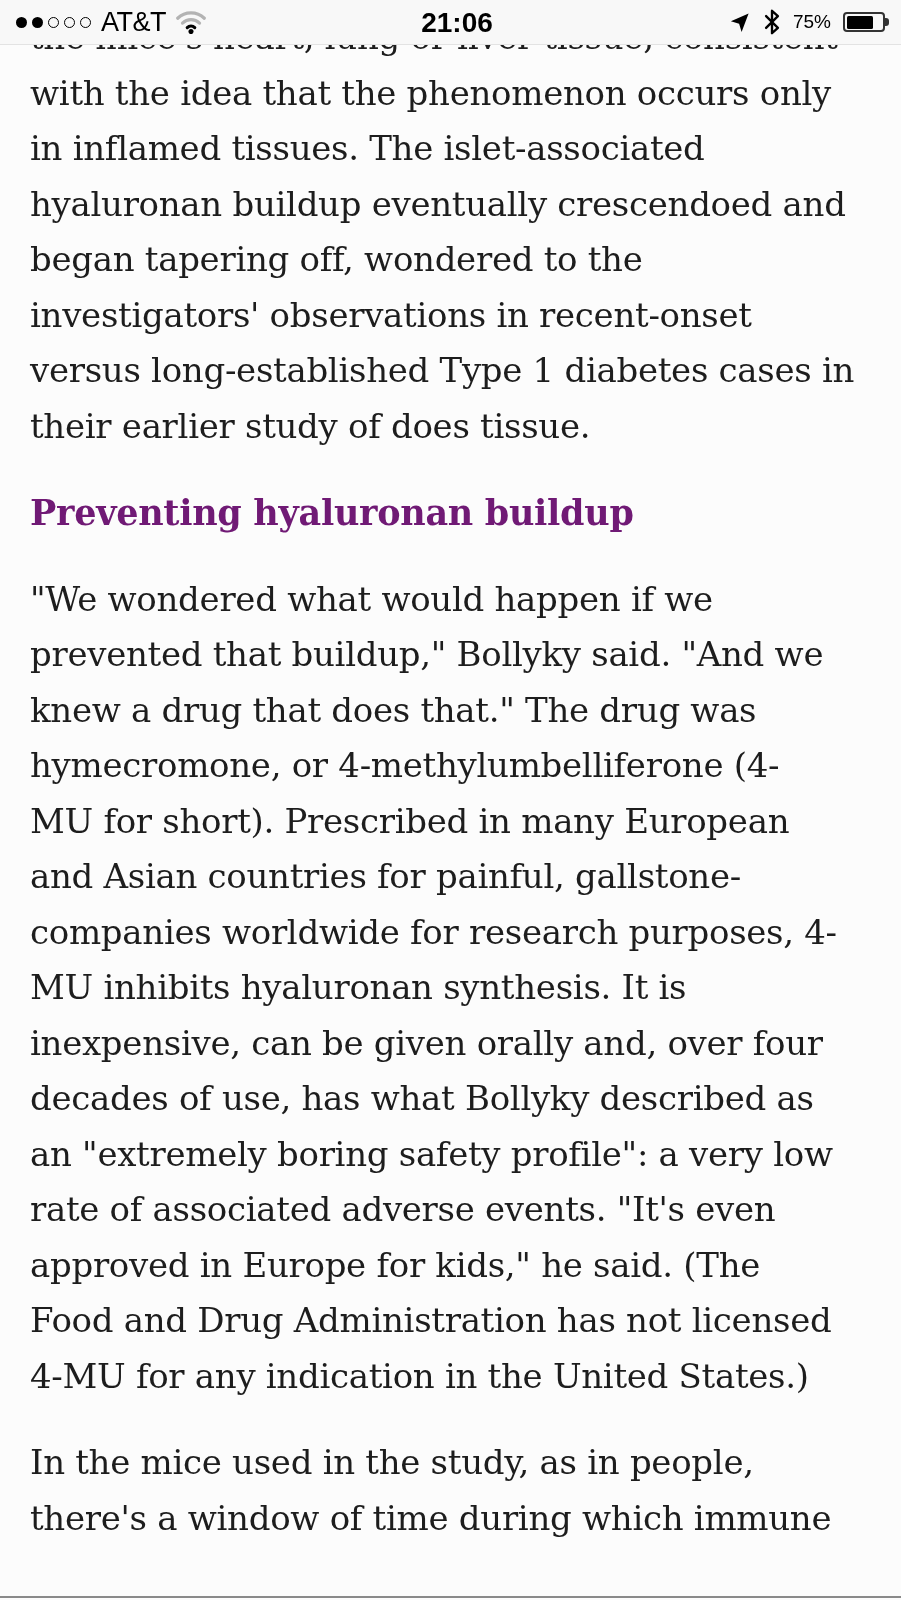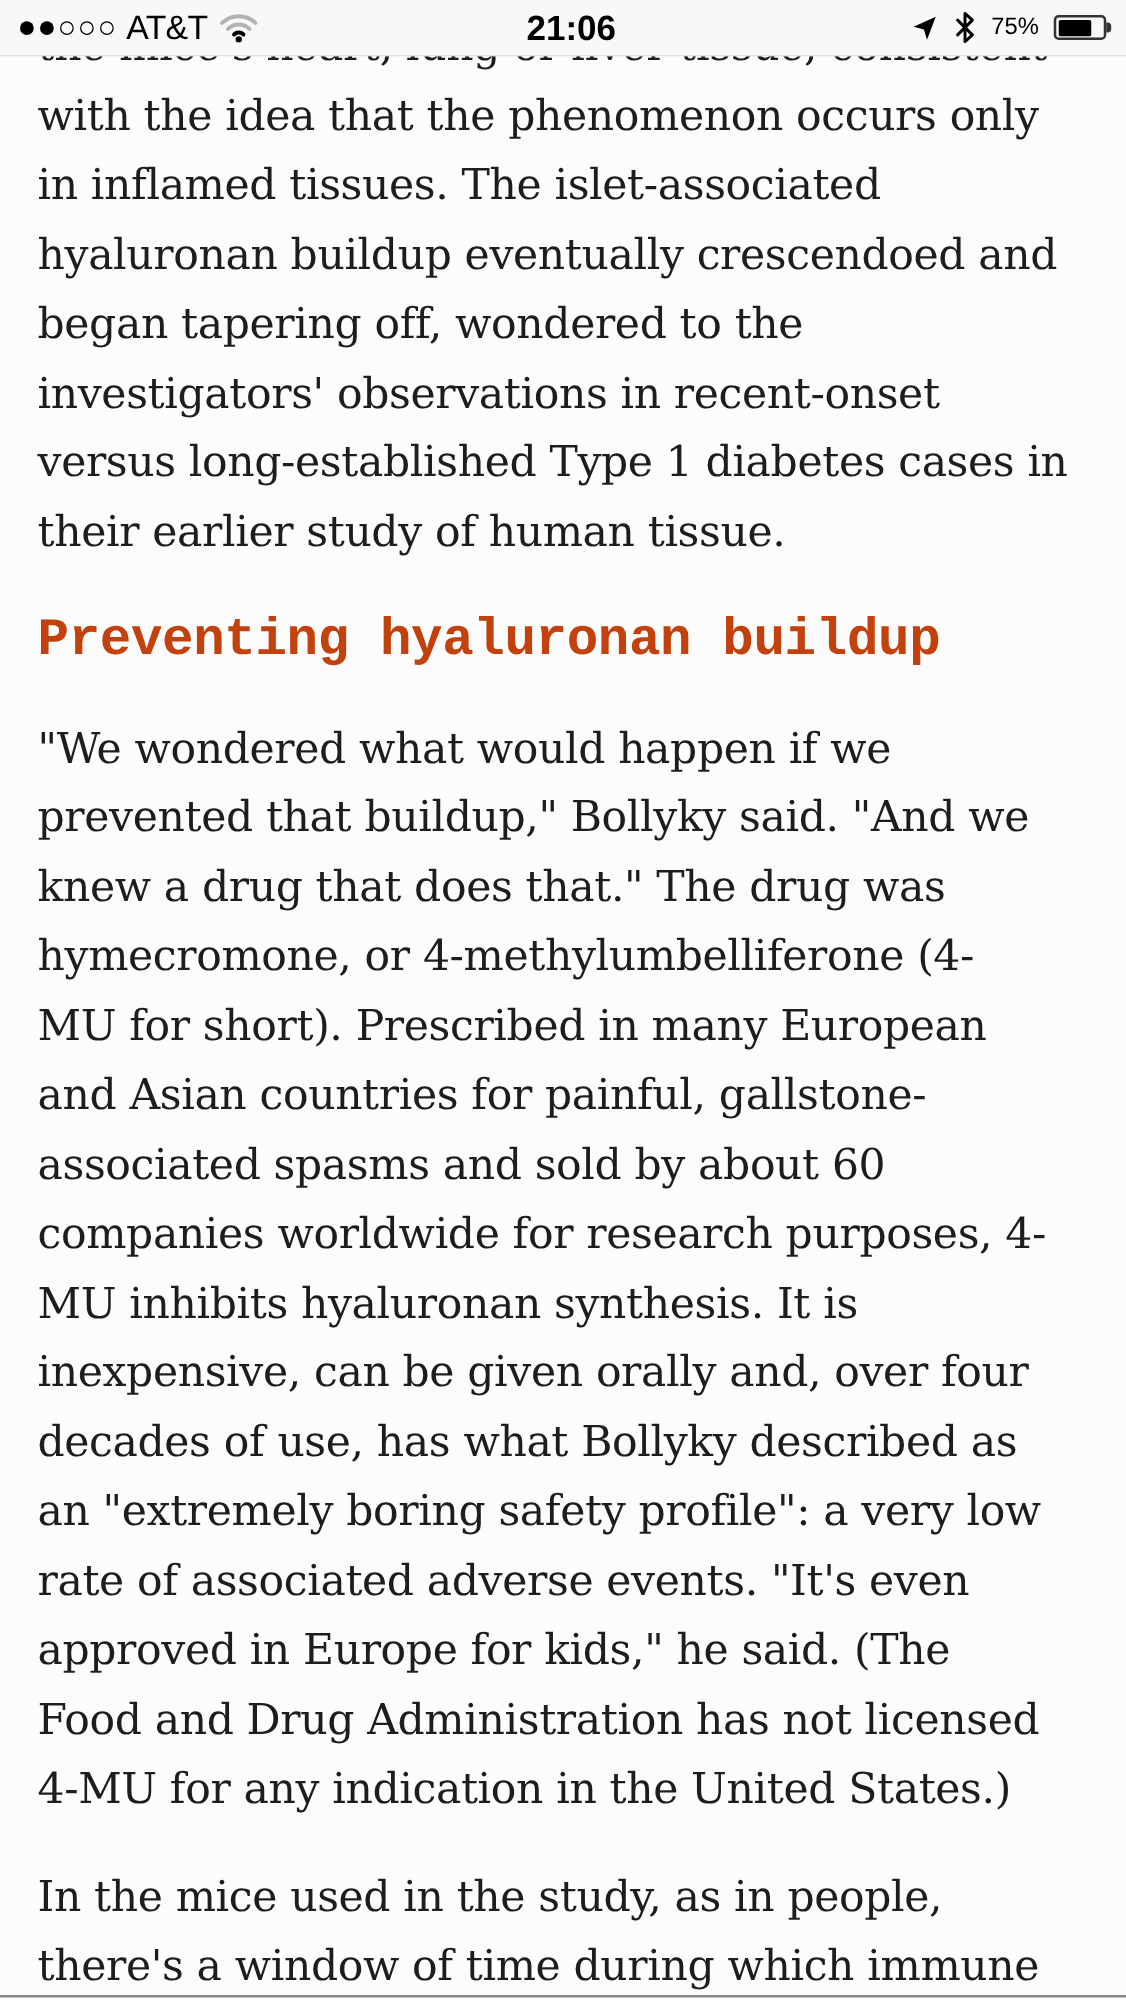--- a/index.html
+++ b/index.html
@@ -48,55 +48,53 @@
     color: #1d1d1d;
     font-family: "DejaVu Serif", "Liberation Serif", serif;
     font-size: 34px;
     letter-spacing: -0.3px;
   }
   .para { margin: 0; }
   .line { height: 55.5px; line-height: 55.5px; white-space: nowrap; }
   .para + .para { margin-top: 31px; }
   .section-heading {
     margin: 31px 0 0 0;
-    font-size: 42px; font-weight: 700;
+    font-size: 35px; font-weight: 700;
     height: 55.5px; line-height: 55.5px; white-space: nowrap;
-    color: #c2410c;
-    font-family: Liberation Mono, monospace;
+    color: #701a75;
   }
   .section-heading + .para { margin-top: 31px; }
 
   .bottom-hairline {
     position: absolute; left: 0; top: 1596px; width: 100%; height: 2px;
     background: #8a8a8a; z-index: 6;
   }
 </style>
 </head>
 <body>
 
 <div class="content">
   <div class="para">
       <div class="line">the mice's heart, lung or liver tissue, consistent</div>
       <div class="line">with the idea that the phenomenon occurs only</div>
       <div class="line">in inflamed tissues. The islet-associated</div>
       <div class="line">hyaluronan buildup eventually crescendoed and</div>
       <div class="line">began tapering off, wondered to the</div>
       <div class="line">investigators' observations in recent-onset</div>
       <div class="line">versus long-established Type 1 diabetes cases in</div>
-      <div class="line">their earlier study of human tissue.</div>
+      <div class="line">their earlier study of does tissue.</div>
     </div>
   <h2 class="section-heading">Preventing hyaluronan buildup</h2>
   <div class="para">
       <div class="line">"We wondered what would happen if we</div>
       <div class="line">prevented that buildup," Bollyky said. "And we</div>
       <div class="line">knew a drug that does that." The drug was</div>
       <div class="line">hymecromone, or 4-methylumbelliferone (4-</div>
       <div class="line">MU for short). Prescribed in many European</div>
       <div class="line">and Asian countries for painful, gallstone-</div>
-      <div class="line">associated spasms and sold by about 60</div>
       <div class="line">companies worldwide for research purposes, 4-</div>
       <div class="line">MU inhibits hyaluronan synthesis. It is</div>
       <div class="line">inexpensive, can be given orally and, over four</div>
       <div class="line">decades of use, has what Bollyky described as</div>
       <div class="line">an "extremely boring safety profile": a very low</div>
       <div class="line">rate of associated adverse events. "It's even</div>
       <div class="line">approved in Europe for kids," he said. (The</div>
       <div class="line">Food and Drug Administration has not licensed</div>
       <div class="line">4-MU for any indication in the United States.)</div>
     </div>

